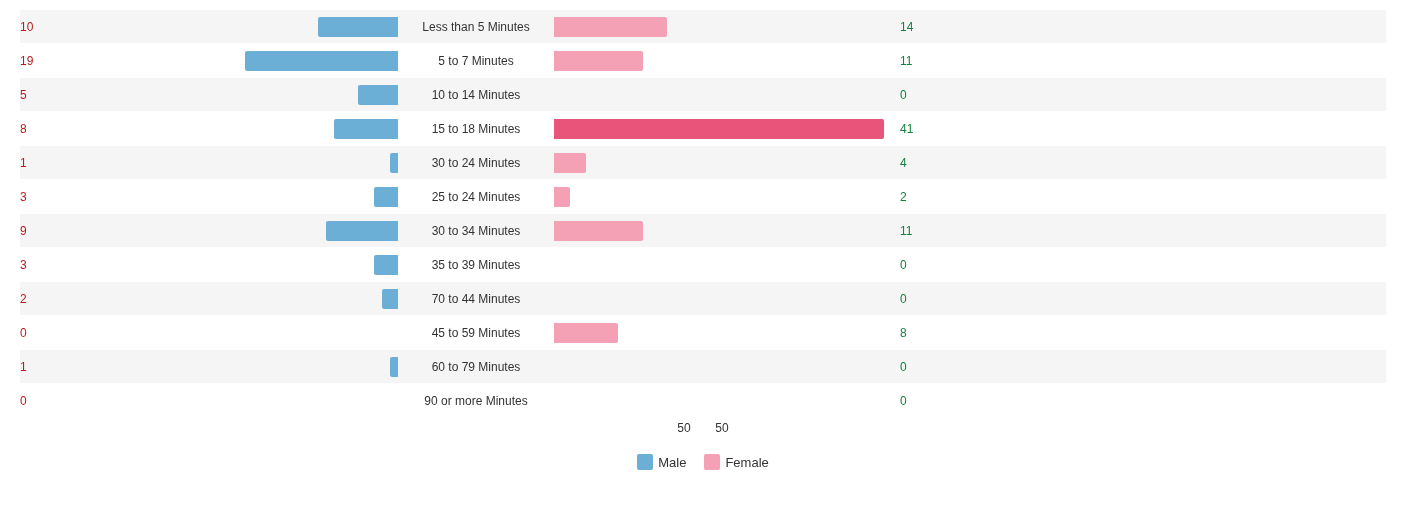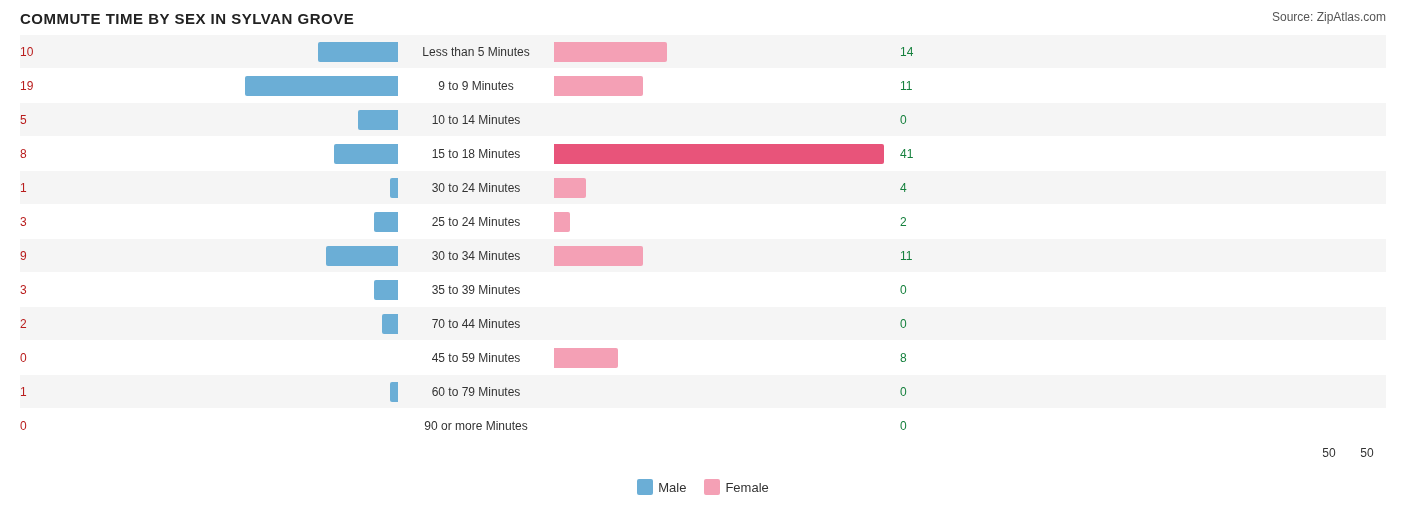--- a/index.html
+++ b/index.html
@@ -87,21 +87,21 @@
     .right-val {
       width: 38px;
       text-align: left;
       font-size: 12px;
       color: #15803d;
       padding-left: 6px;
       flex-shrink: 0;
     }
     .axis-row {
       display: flex;
-      justify-content: flex-end;
+      justify-content: center;
       margin-top: 4px;
       padding: 0 0 4px 0;
     }
     .axis-val {
       font-size: 12px;
       color: #333;
       width: 38px;
       text-align: center;
     }
     .legend-row {
@@ -125,44 +125,40 @@
     }
     .male-box { background: #6baed6; }
     .female-box { background: #f4a0b5; }
 
     
   </style>
 </head>
 <body>
 
 <div>
-  <div class="header-row">
-    <span class="chart-title">COMMUTE TIME BY SEX IN SYLVAN GROVE</span>
-    <span class="source-text">Source: ZipAtlas.com</span>
-  </div>
 
   <div class="chart-area" id="chart-area">
 
   <div class="bar-row">
       <div class="left-val">10</div>
       <div class="left-bar-container">
         <div class="left-bar" style="width:80px;"></div>
       </div>
       <div class="label-cell">Less than 5 Minutes</div>
       <div class="right-bar-container">
         <div class="right-bar" style="width:113px;"></div>
       </div>
       <div class="right-val">14</div>
     </div>
       <div class="bar-row">
       <div class="left-val">19</div>
       <div class="left-bar-container">
         <div class="left-bar" style="width:153px;"></div>
       </div>
-      <div class="label-cell">9 to 9 Minutes</div>
+      <div class="label-cell">5 to 7 Minutes</div>
       <div class="right-bar-container">
         <div class="right-bar" style="width:89px;"></div>
       </div>
       <div class="right-val">11</div>
     </div>
       <div class="bar-row">
       <div class="left-val">5</div>
       <div class="left-bar-container">
         <div class="left-bar" style="width:40px;"></div>
       </div>

